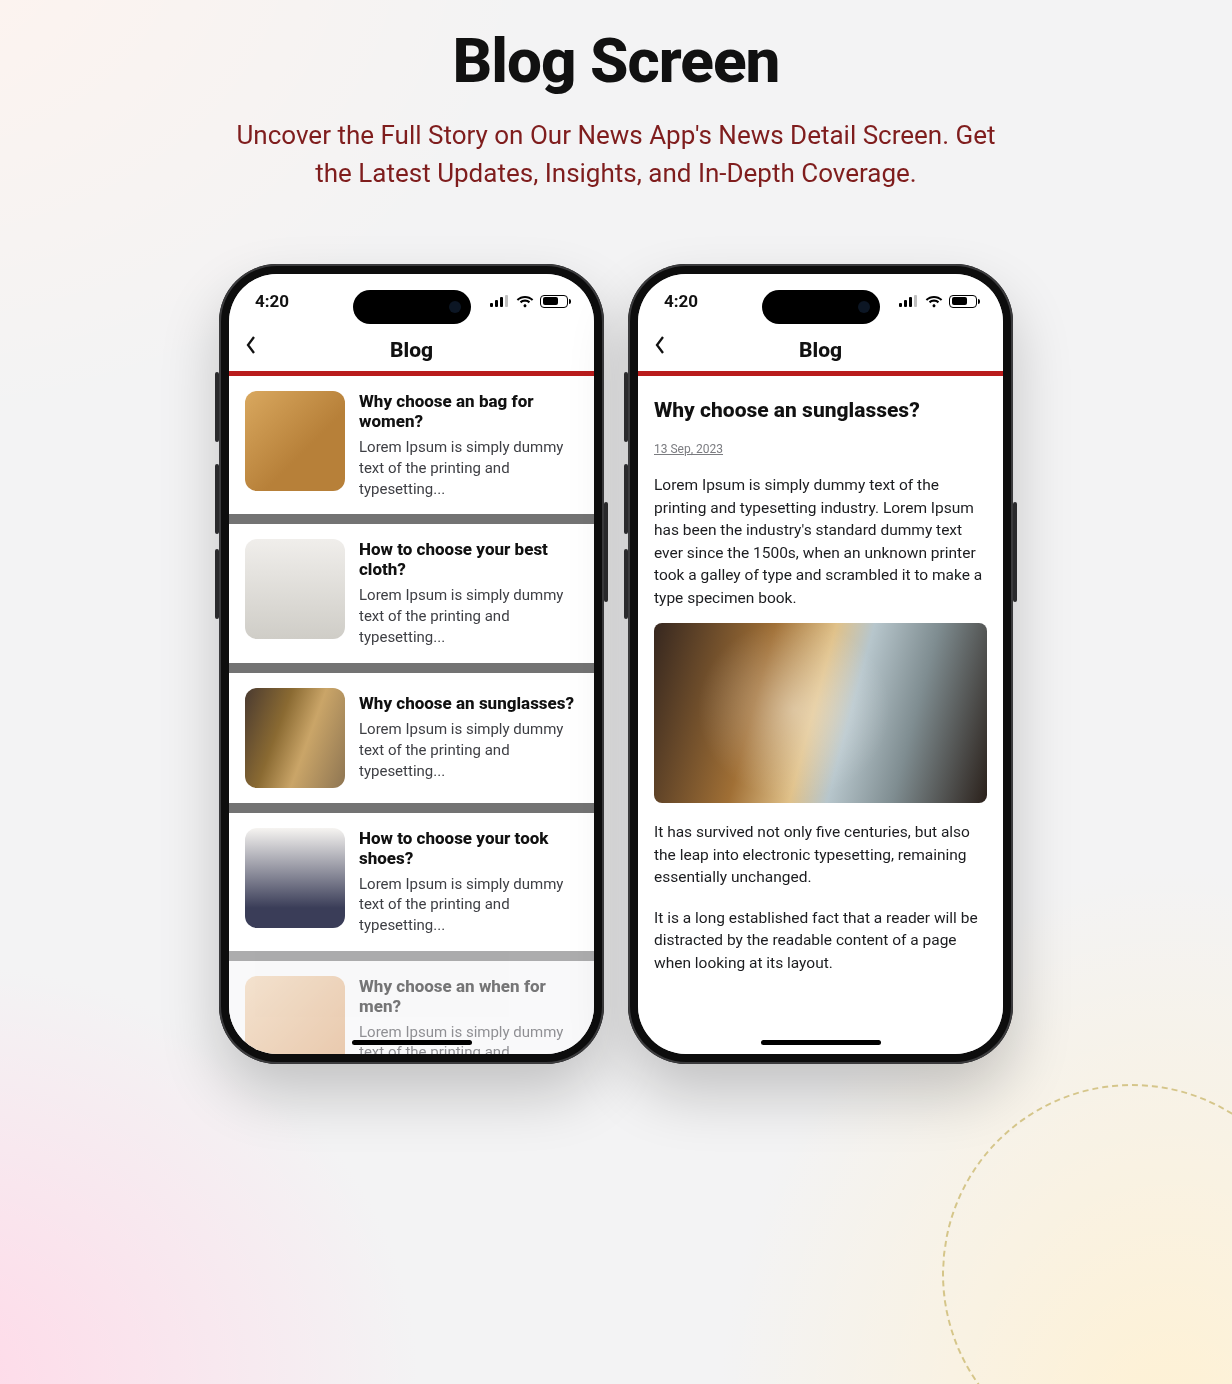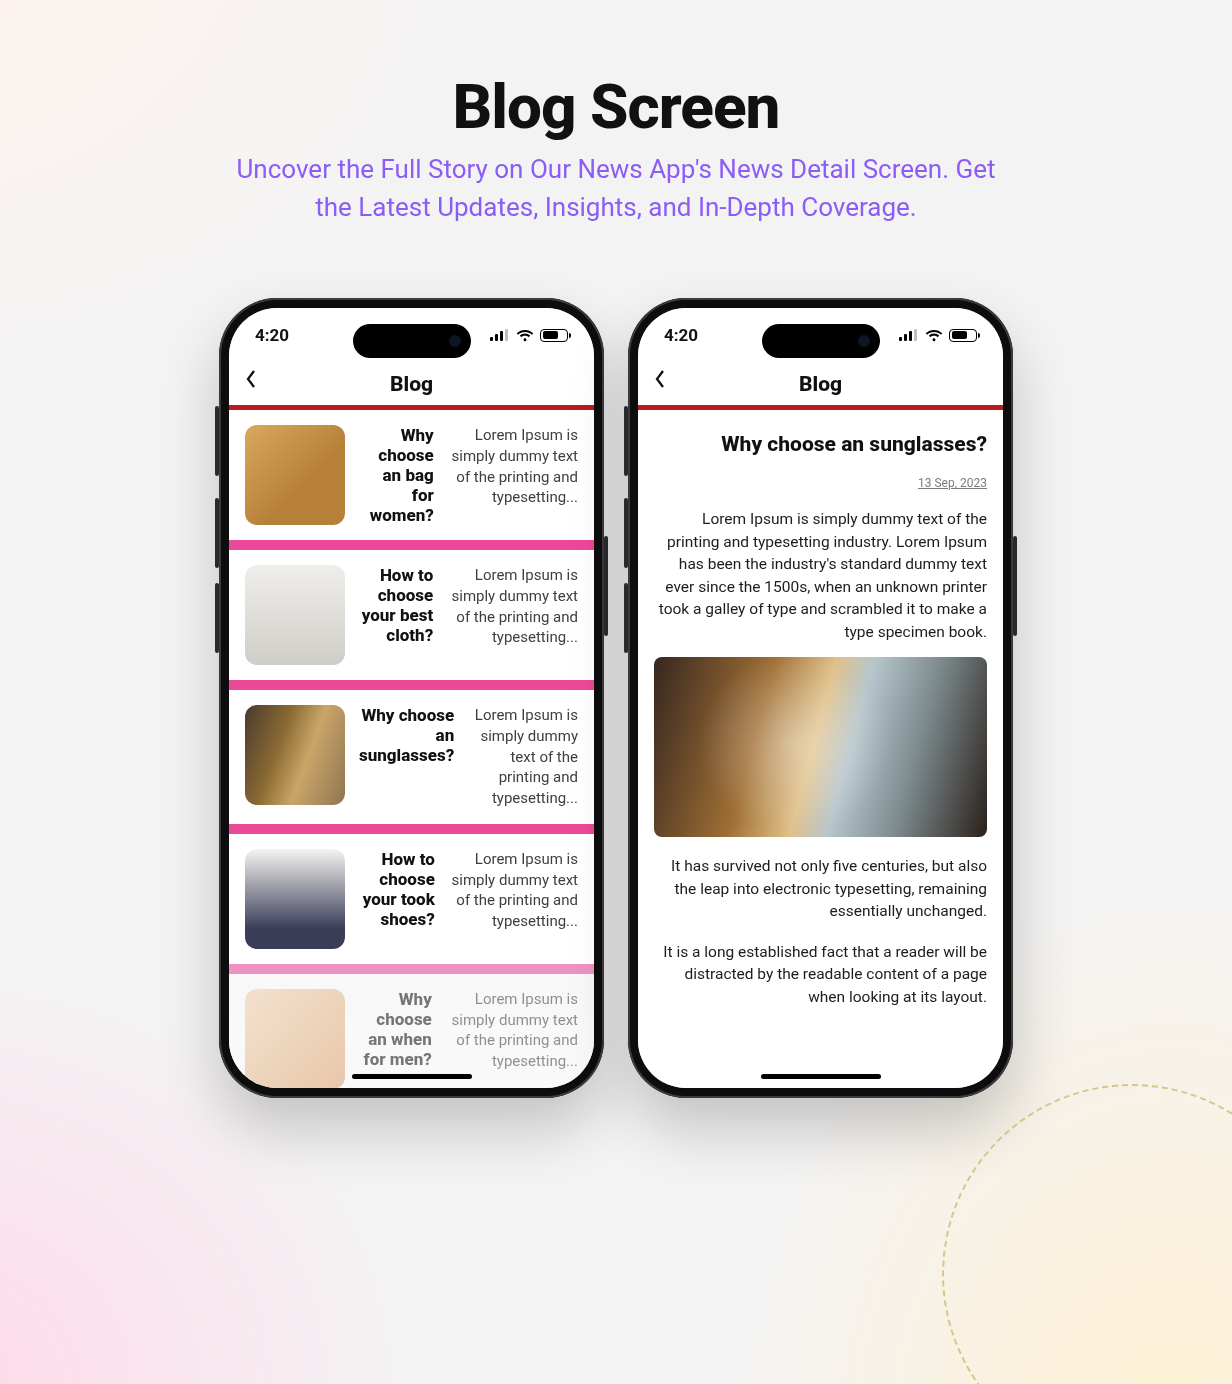--- a/index.html
+++ b/index.html
@@ -9,41 +9,40 @@
     background: radial-gradient(1200px 900px at -10% -5%, #fff3ee 0%, rgba(255,243,238,0) 55%),
                 radial-gradient(800px 700px at -5% 100%, #ffd9e8 0%, rgba(255,217,232,0) 60%),
                 radial-gradient(700px 900px at 95% 105%, #fff1d2 0%, rgba(255,241,210,0) 65%),
                 #f3f3f4;
     color: #111;
     position: relative;
     overflow: hidden;
   }
   .heading {
     text-align: center;
-    padding-top: 70px;
+    padding-top: 24px;
   }
   .heading h1 {
     font-size: 62px;
     font-weight: 800;
     letter-spacing: -1px;
   }
   .heading p {
-    margin-top: 8px;
+    margin-top: 20px;
     font-size: 26px;
     line-height: 1.45;
-    color: #8b5cf6;
+    color: #7f1d1d;
     font-weight: 400;
   }
 
   .phones {
     display: flex;
     justify-content: center;
     gap: 24px;
     margin-top: 72px;
-    text-align: right;
   }
 
   
   .phone {
     width: 385px;
     height: 800px;
     background: #0d0d0d;
     border-radius: 58px;
     padding: 10px;
     position: relative;
@@ -98,25 +97,25 @@
     position:relative; background:#fff; font-size:21px; font-weight:800;
     border-bottom: 5px solid #b91c1c;
   }
   .back-btn { position:absolute; left:16px; top:0; bottom:10px; display:flex; align-items:center; width:30px; }
   .back-btn svg { width:12px; height:20px; stroke:#111; stroke-width:2.3; fill:none; }
 
   
   .list { height: calc(100% - 54px - 48px); overflow: hidden; background:#f1f1f3; }
   .row {
     display:flex; gap:14px; padding:15px 16px; background:#fff;
-    border-top: 10px solid #ec4899;
+    border-top: 10px solid #737373;
   }
   .row:first-child { border-top: 0; }
   .thumb { width:100px; height:100px; border-radius:12px; flex:0 0 auto; }
-  .row-text { display:flex; flex-direction:row; justify-content:center; gap:6px; }
+  .row-text { display:flex; flex-direction:column; justify-content:center; gap:6px; }
   .row-title { font-size:17px; font-weight:800; }
   .row-excerpt { font-size:15px; color:#3e3f44; line-height:1.38; }
 
   
   .thumb.t1 { background: linear-gradient(135deg,#d9a85f 0%, #b78039 60%), #c08a3e; }
   .thumb.t2 { background: linear-gradient(180deg,#f0eeeb 0%, #cfcdc7 100%); }
   .thumb.t3 { background: linear-gradient(110deg,#4a3a30 0%, #8a6a32 35%, #caa568 60%, #8e7552 100%); }
   .thumb.t4 { background: linear-gradient(180deg,#f6f4f1 0%, #3a3d58 80%); }
   .thumb.t5 { background: linear-gradient(135deg,#f5d5b0 0%, #e0a46e 100%); }
 

